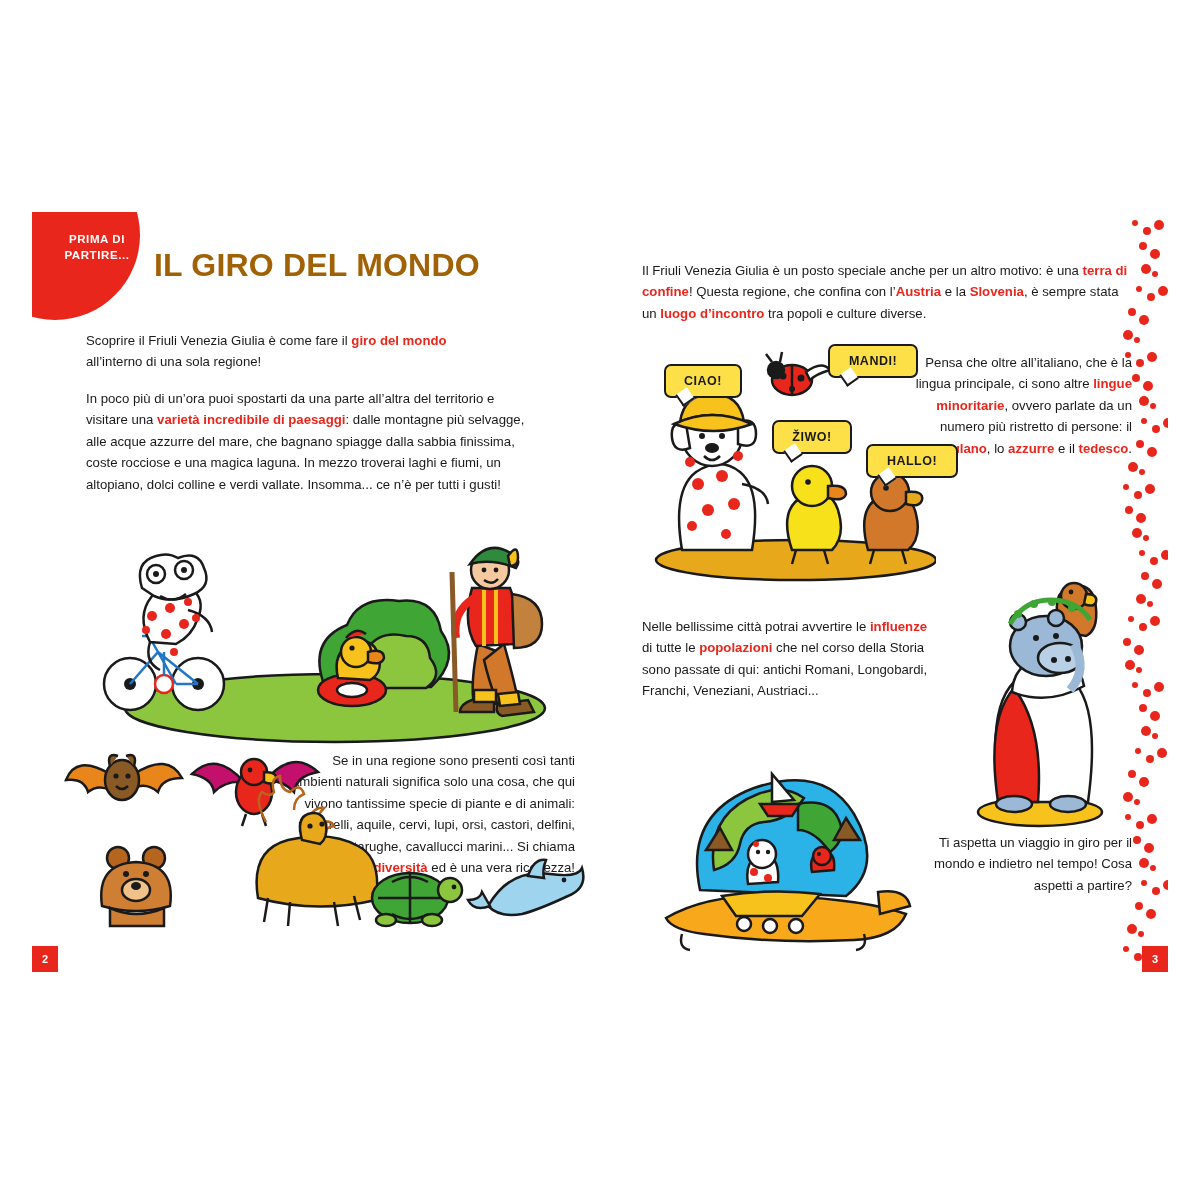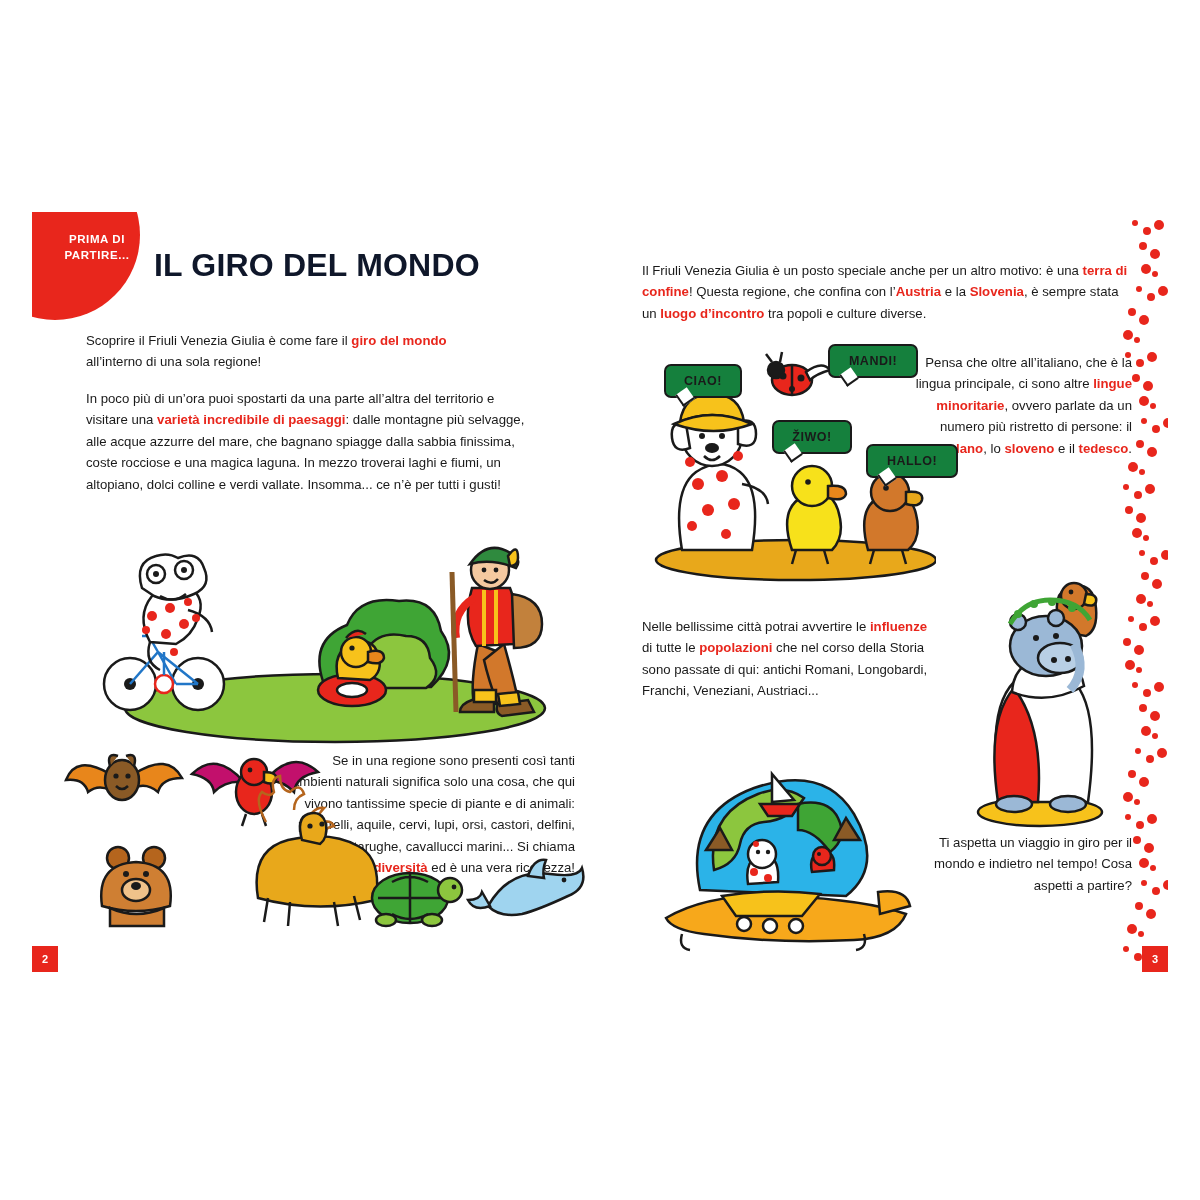--- a/index.html
+++ b/index.html
@@ -58,21 +58,21 @@
     text-align: center;
     font-weight: 700;
   }
 
   
   .title {
     position: absolute;
     left: 122px;
     top: 36px;
     width: 420px;
-    color: #0f172a;
+    color: #a16207;
     font-size: 32px;
     line-height: 1.12;
     font-weight: bold;
     letter-spacing: 0.2px;
   }
 
   
   .body-text {
     position: absolute;
     color: #1a1a1a;
@@ -122,21 +122,21 @@
   }
 
   
   .illus { position: absolute; }
 
   
   .bubble {
     position: absolute;
     border: 2px solid #1a1a1a;
     border-radius: 7px;
-    background: #15803d;
+    background: #fde047;
     color: #1a1a1a;
     font-size: 12.5px;
     font-weight: bold;
     letter-spacing: 0.5px;
     display: flex;
     align-items: center;
     justify-content: center;
     padding: 4px 24px;
     box-sizing: border-box;
   }
@@ -323,21 +323,21 @@
     <div class="page-num" id="pn-left">2</div>
   </div>
 
   <div class="page" id="page-right">
 
     <div class="body-text" id="rp-para1">
       <span>Il Friuli Venezia Giulia è un posto speciale anche per un altro motivo: è una </span><span class="red-b">terra di confine</span><span>! Questa regione, che confina con l’</span><span class="red-b">Austria</span><span> e la </span><span class="red-b">Slovenia</span><span>, è sempre stata un </span><span class="red-b">luogo d’incontro</span><span> tra popoli e culture diverse.</span>
     </div>
 
     <div class="body-text" id="rp-para2">
-      <span>Pensa che oltre all’italiano, che è la lingua principale, ci sono altre </span><span class="red-b">lingue minoritarie</span><span>, ovvero parlate da un numero più ristretto di persone: il </span><span class="red-b">friulano</span><span>, lo </span><span class="red-b">sloveno</span><span> e il </span><span class="red-b">tedesco</span><span>.</span>
+      <span>Pensa che oltre all’italiano, che è la lingua principale, ci sono altre </span><span class="red-b">lingue minoritarie</span><span>, ovvero parlate da un numero più ristretto di persone: il </span><span class="red-b">friulano</span><span>, lo </span><span class="red-b">azzurre</span><span> e il </span><span class="red-b">tedesco</span><span>.</span>
     </div>
 
     <div class="illus" style="left:46px; top:132px; width:290px; height:240px;">
       <svg width="290" height="240" viewBox="0 0 290 240">
         <ellipse cx="150" cy="216" rx="140" ry="20" fill="#e8a81b" stroke="#1a1a1a" stroke-width="2.5"></ellipse>
 
         <g stroke="#1a1a1a" stroke-width="2.5">
           <ellipse cx="146" cy="36" rx="20" ry="15" fill="#e8261c"></ellipse>
           <path d="M146 22 l0 28" fill="none"></path>
           <circle cx="137" cy="32" r="3.5" fill="#1a1a1a" stroke="none"></circle>

